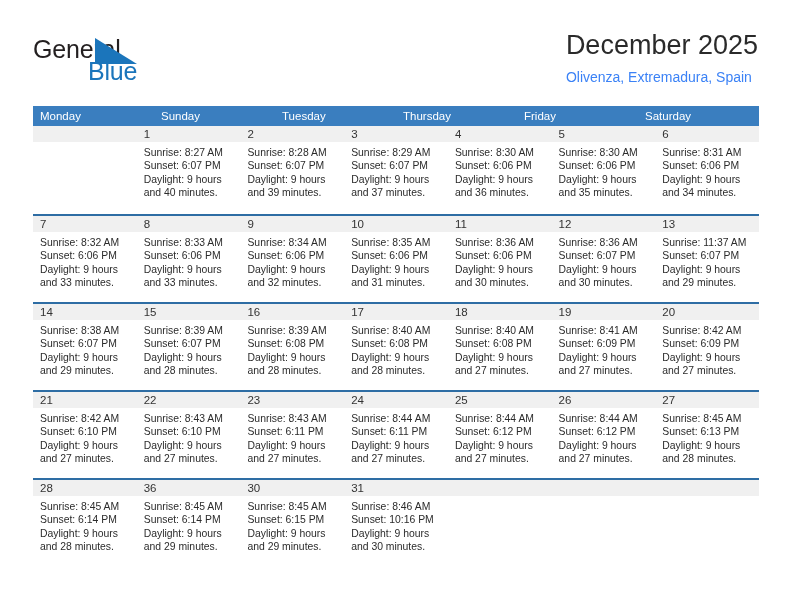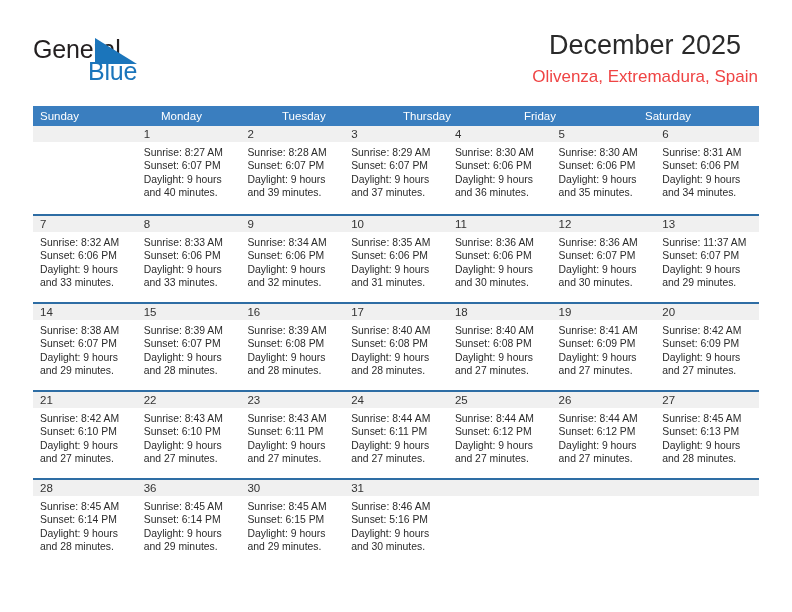--- a/index.html
+++ b/index.html
@@ -59,32 +59,32 @@
     left: 62px;
     top: 3px;
     width: 42px;
     height: 26px;
   }
 
   .title-block {
     position: absolute;
     right: 34px;
     top: 28px;
-    text-align: center;
+    text-align: left;
   }
   .cal-title {
     font-size: 27px;
     color: #2a2a2a;
     line-height: 34px;
     white-space: nowrap;
   }
   .cal-subtitle {
     margin-top: 6px;
-    font-size: 17px;
-    color: #ef4444;
+    font-size: 14px;
+    color: #3b82f6;
     line-height: 18px;
     white-space: nowrap;
   }
 
   
   .calendar {
     position: absolute;
     left: 33px;
     top: 106px;
     width: 726px;
@@ -159,22 +159,22 @@
 
     <div class="title-block">
       <div class="cal-title">December 2025</div>
       <div class="cal-subtitle">Olivenza, Extremadura, Spain</div>
     </div>
 
   </div>
 
   <div class="calendar">
     <div class="weekhead" id="weekhead">
+        <div class="dow">Monday</div>
         <div class="dow">Sunday</div>
-        <div class="dow">Monday</div>
         <div class="dow">Tuesday</div>
         <div class="dow">Thursday</div>
         <div class="dow">Friday</div>
         <div class="dow">Saturday</div>
       </div>
     <div id="weeks">
         <div class="week">
           <div class="cell empty">
             <div class="daynum"></div>
             <div class="info"></div>
@@ -454,21 +454,21 @@
               <div>Sunrise: 8:45 AM</div>
               <div>Sunset: 6:15 PM</div>
               <div>Daylight: 9 hours</div>
               <div>and 29 minutes.</div>
             </div>
           </div>
           <div class="cell">
             <div class="daynum">31</div>
             <div class="info">
               <div>Sunrise: 8:46 AM</div>
-              <div>Sunset: 5:16 PM</div>
+              <div>Sunset: 10:16 PM</div>
               <div>Daylight: 9 hours</div>
               <div>and 30 minutes.</div>
             </div>
           </div>
           <div class="cell empty">
             <div class="daynum"></div>
             <div class="info"></div>
           </div>
           <div class="cell empty">
             <div class="daynum"></div>

